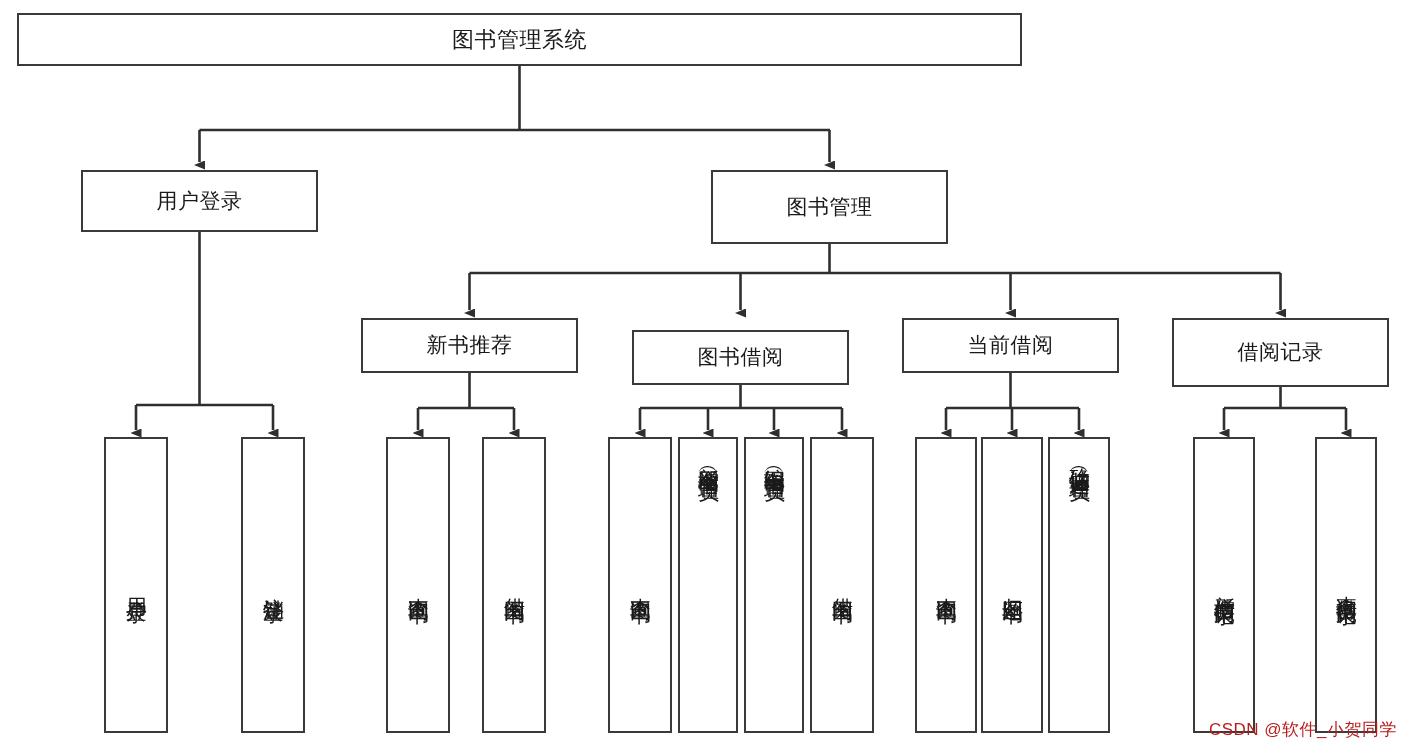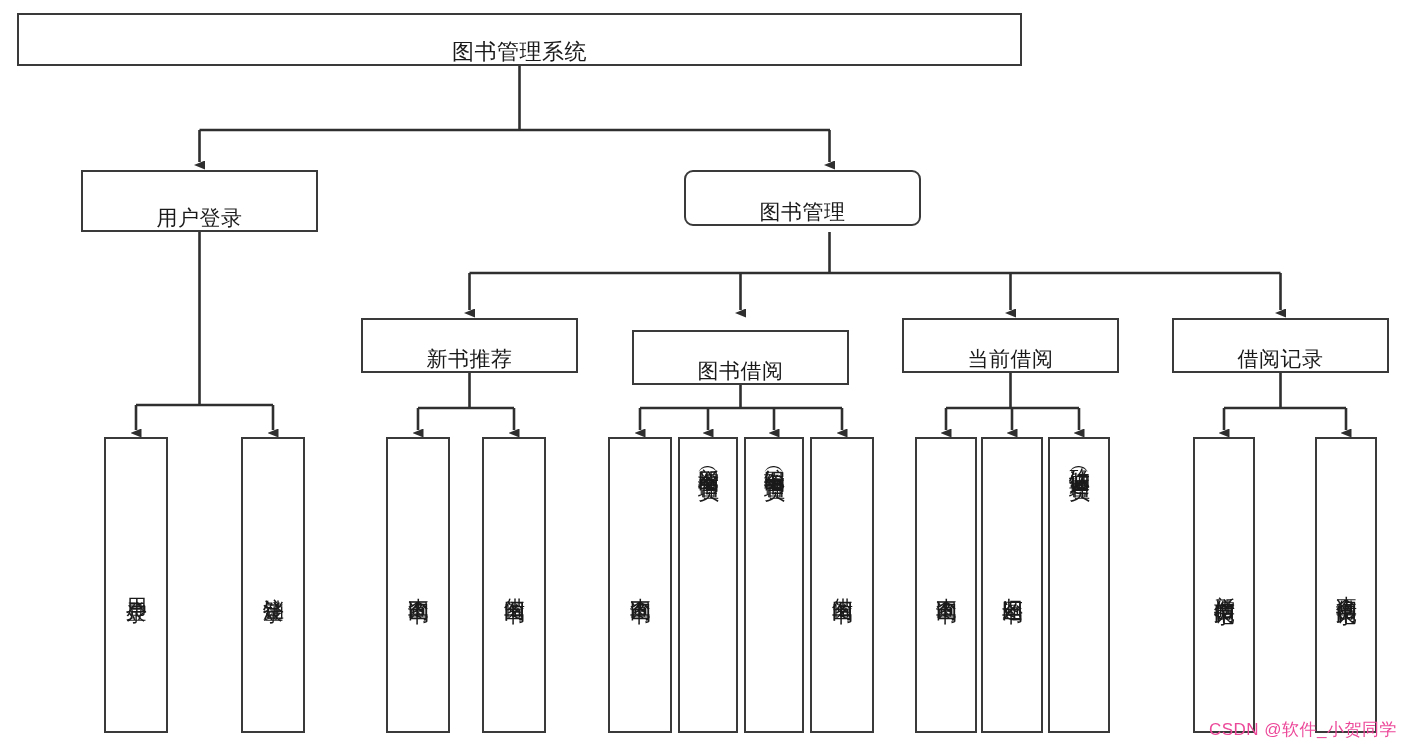--- a/index.html
+++ b/index.html
@@ -25,21 +25,21 @@
     width: 1405px;
     height: 747px;
     pointer-events: none;
   }
   .node {
     position: absolute;
     box-sizing: border-box;
     border: 2px solid #3a3a3a;
     background: #ffffff;
     display: flex;
-    align-items: flex-end;
+    align-items: center;
     justify-content: center;
     color: #1c1c1c;
     z-index: 2;
   }
   .node .label {
     font-size: 21px;
     line-height: 1.15;
     letter-spacing: 0.5px;
     white-space: nowrap;
     color: #1a1a1a;
@@ -61,21 +61,21 @@
   }
   .node.leaf.tall-center {
     align-items: center;
     padding-top: 0;
   }
   .watermark {
     position: absolute;
     right: 8px;
     bottom: 6px;
     font-size: 17px;
-    color: #ec4899;
+    color: #b91c1c;
     letter-spacing: 0.5px;
     white-space: nowrap;
     z-index: 5;
   }
 </style>
 </head>
 <body>
 
 <div id="canvas">
 
@@ -130,34 +130,34 @@
     </g>
   </svg>
 
   <div class="node root" style="left:17px; top:13px; width:1005px; height:53px;">
     <span class="label">图书管理系统</span>
   </div>
 
   <div class="node" style="left:81px; top:170px; width:237px; height:62px;">
     <span class="label">用户登录</span>
   </div>
-  <div class="node" style="left:684px; top:170px; width:237px; height:56px;border-radius:9px;">
+  <div class="node" style="left:711px; top:170px; width:237px; height:74px;">
     <span class="label">图书管理</span>
   </div>
 
   <div class="node" style="left:361px; top:318px; width:217px; height:55px;">
     <span class="label">新书推荐</span>
   </div>
   <div class="node" style="left:632px; top:318px; width:217px; height:55px;margin-top:12px;">
     <span class="label">图书借阅</span>
   </div>
   <div class="node" style="left:902px; top:318px; width:217px; height:55px;font-family:Liberation Serif, serif;">
     <span class="label">当前借阅</span>
   </div>
-  <div class="node" style="left:1172px; top:318px; width:217px; height:55px;">
+  <div class="node" style="left:1172px; top:318px; width:217px; height:69px;">
     <span class="label">借阅记录</span>
   </div>
 
   <div class="node leaf tall-center" style="left:104px; top:437px; width:64px; height:296px;">
     <span class="label">用户登录</span>
   </div>
   <div class="node leaf tall-center" style="left:241px; top:437px; width:64px; height:296px;">
     <span class="label">注销登录</span>
   </div>
 

